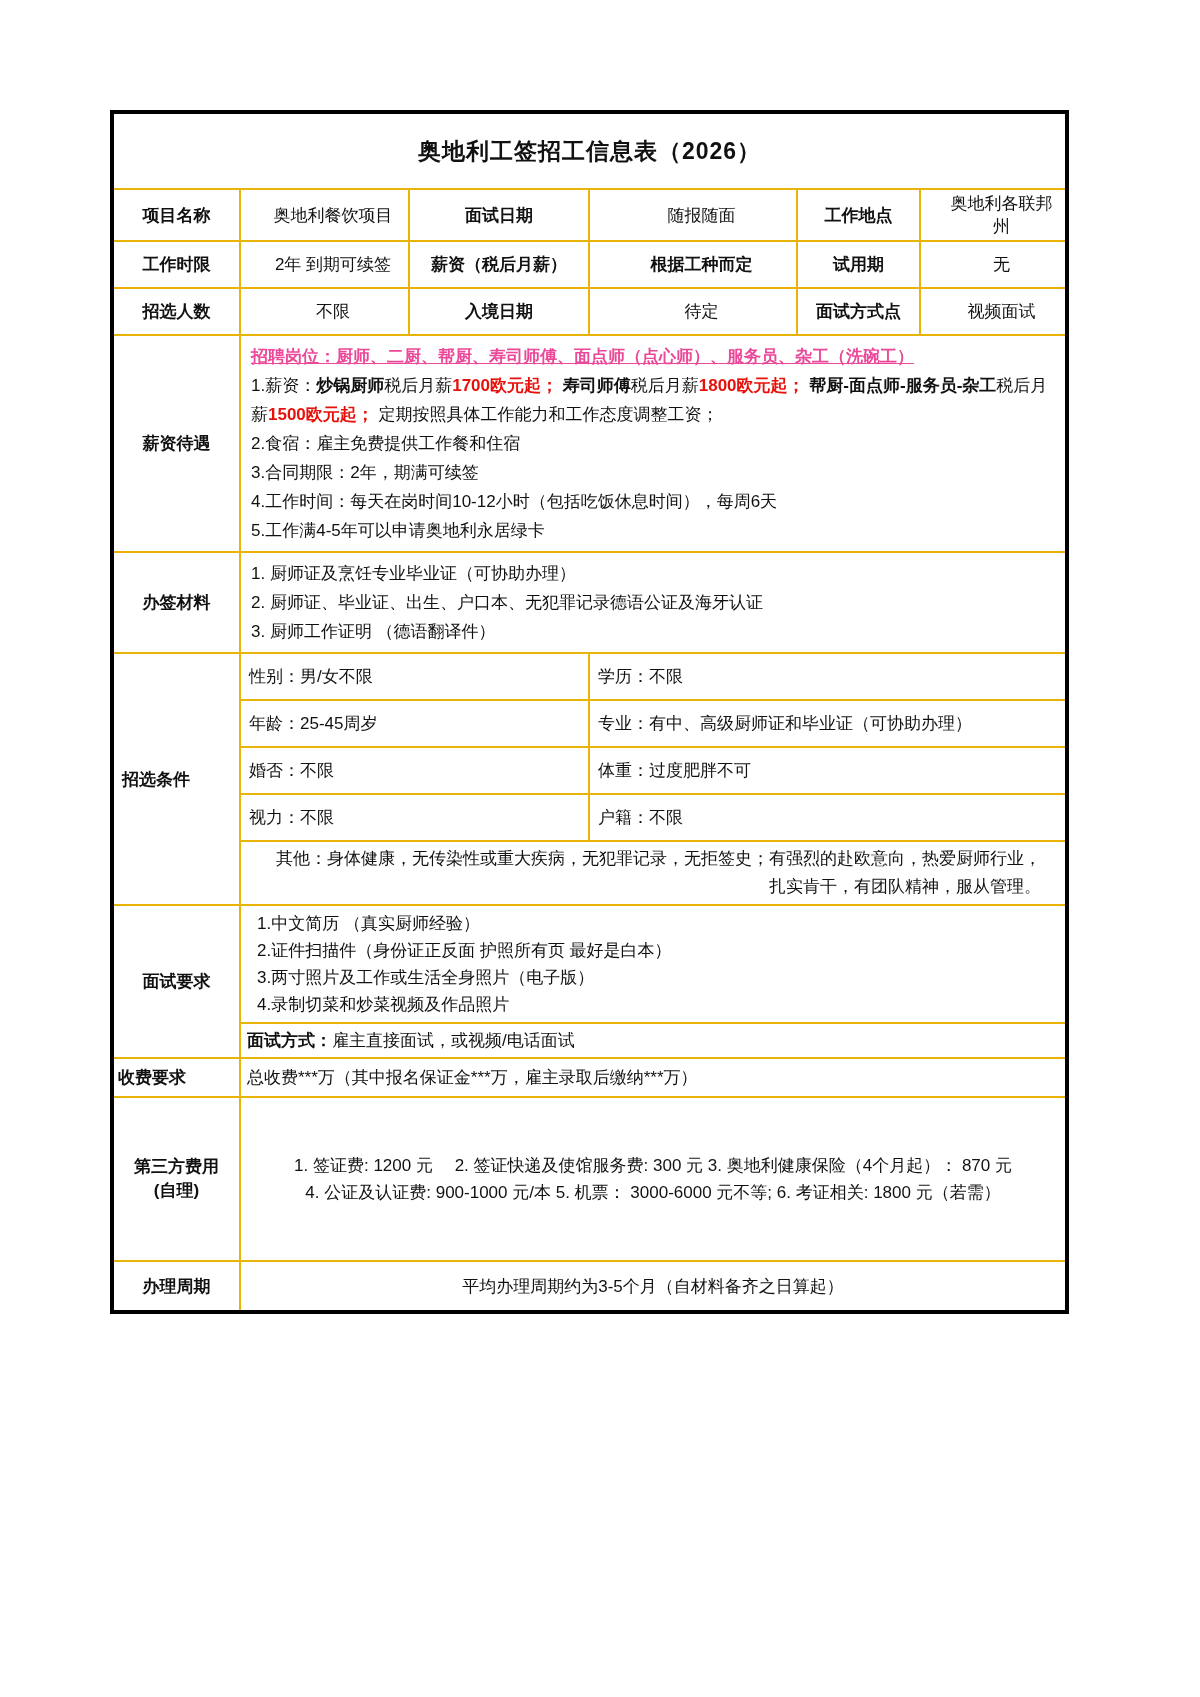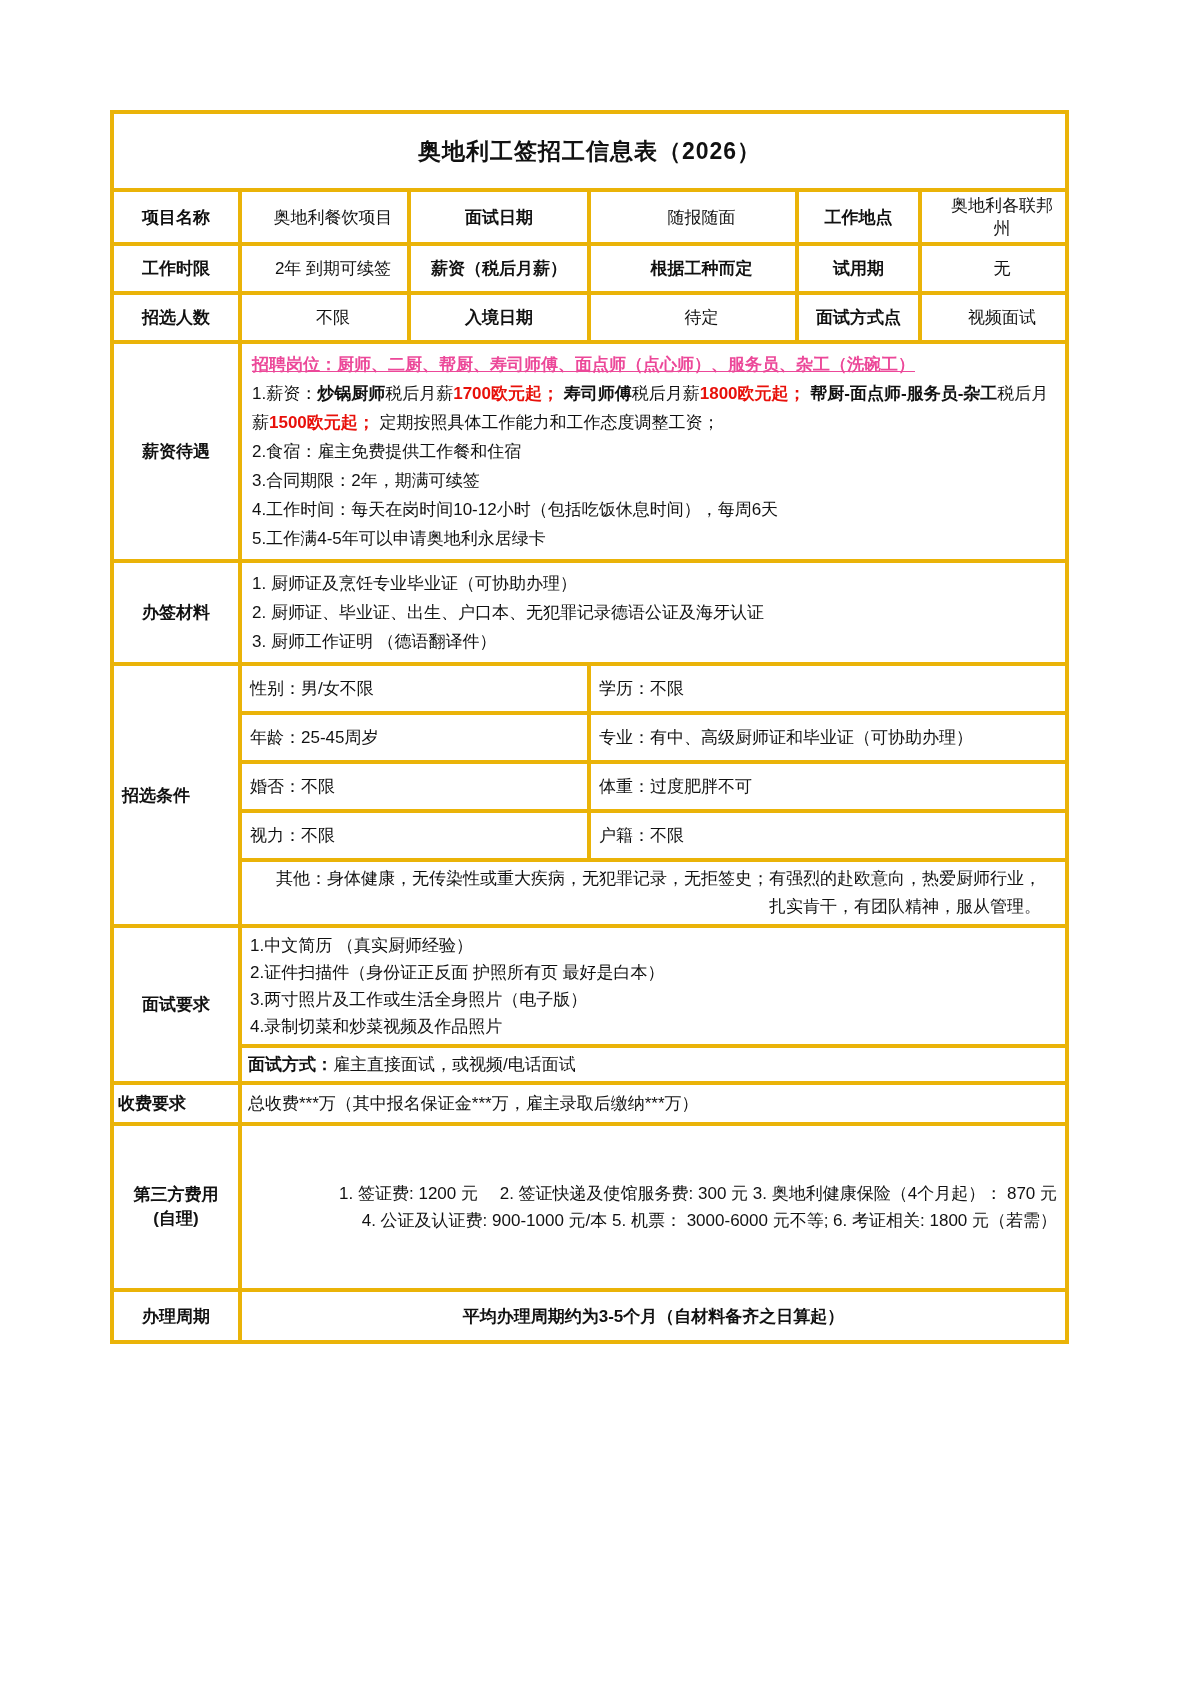--- a/index.html
+++ b/index.html
@@ -1,38 +1,38 @@
 <!DOCTYPE html>
 <html><head>
 <meta charset="utf-8">
 <style>
   html,body{margin:0;padding:0;background:#ffffff;}
   body{width:1200px;height:1697px;position:relative;
        font-family:"Liberation Sans","DejaVu Sans",sans-serif;color:#111;}
   .sheet{position:absolute;left:110px;top:110px;}
   table.doc{border-collapse:collapse;table-layout:fixed;width:955px;
             border:4px solid #000;background:#fff;}
-  td,th{border:4px solid #eab308;font-size:17px;vertical-align:middle;
+  td,th{border:2px solid #eab308;font-size:17px;vertical-align:middle;
         padding:2px 6px;overflow:hidden;word-break:break-all;}
   .title-cell{font-size:23px;font-weight:bold;text-align:center;height:70px;letter-spacing:1px;}
   .lbl{font-weight:bold;text-align:center;padding:2px 4px;margin-left:24px;}
   .val{text-align:center;padding-left:23px;}
   .h50 td{height:46px;}
   .h45 td{height:41px;}
   .content{padding:6px 10px;line-height:29px;text-align:left;}
   .mat{line-height:29px;}
   .cond td{height:29px;padding:8px 8px;text-align:left;}
   .cond-other{line-height:28px;padding:3px 24px;height:54px;text-align:right;}
-  .interview-list{line-height:27px;padding:4px 8px;height:102px;text-align:left;}
+  .interview-list{line-height:27px;padding:4px 16px;height:102px;text-align:left;}
   .method td{height:29px;text-align:left;}
   .fee td{height:33px;text-align:left;}
   .third td{height:132px;}
-  .third .content2{line-height:27px;text-align:right;padding:15px 8px;margin-top:39px;}
+  .third .content2{line-height:27px;text-align:center;padding:15px 8px;margin-top:39px;}
   .period td{height:44px;}
-  .center{text-align:center;font-weight:bold;}
+  .center{text-align:center;}
   .c-b{font-weight:bold;}
   .c-blue{color:#ec4899;font-weight:bold;text-decoration:underline;}
   .c-rb{color:#E8100A;font-weight:bold;}
   .two-line{line-height:24px;}
 </style>
 </head>
 <body>
 
 <div class="sheet">
   <table class="doc">

